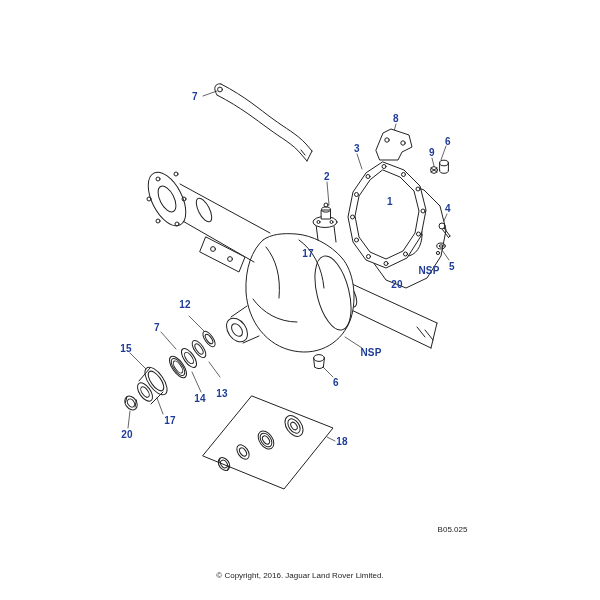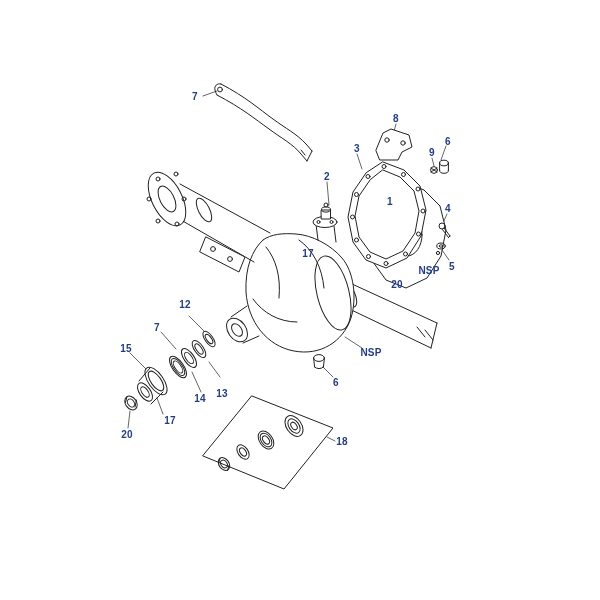--- a/index.html
+++ b/index.html
@@ -212,16 +212,18 @@
   <span class="callout" style="left:126px;top:348px">15</span>
   <span class="callout" style="left:371px;top:352px">NSP</span>
   <span class="callout" style="left:222px;top:393px">13</span>
   <span class="callout" style="left:336px;top:382px">6</span>
   <span class="callout" style="left:200px;top:398px">14</span>
   <span class="callout" style="left:170px;top:420px">17</span>
   <span class="callout" style="left:127px;top:434px">20</span>
   <span class="callout" style="left:342px;top:441px">18</span>
 
   <div class="refblock">
+    <div>B05.025</div>
   </div>
 
+  <div class="copyright">© Copyright, 2016. Jaguar Land Rover Limited.</div>
 
 </div>
 
 </body></html>

